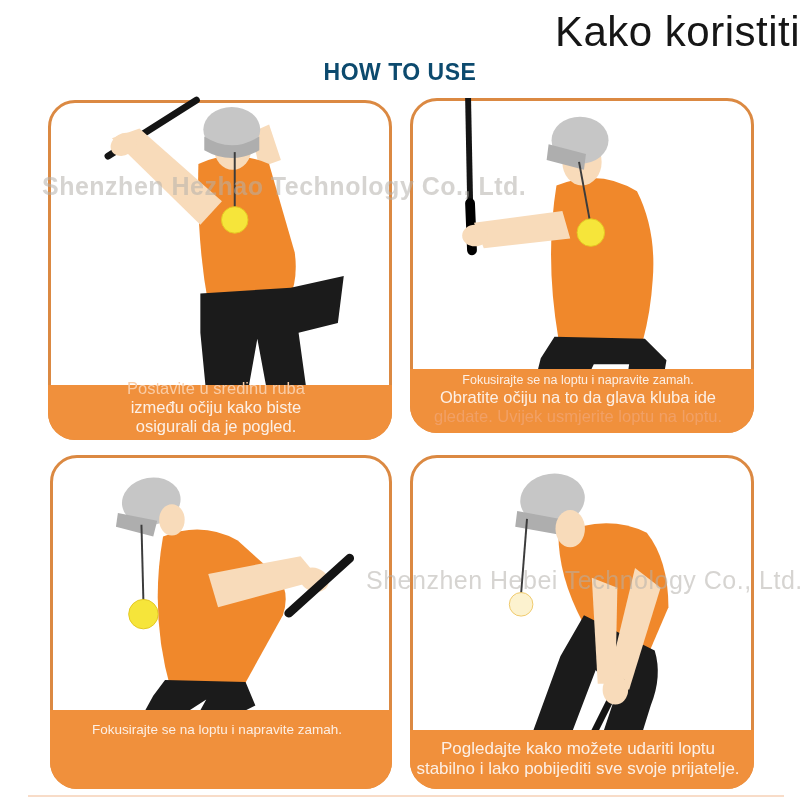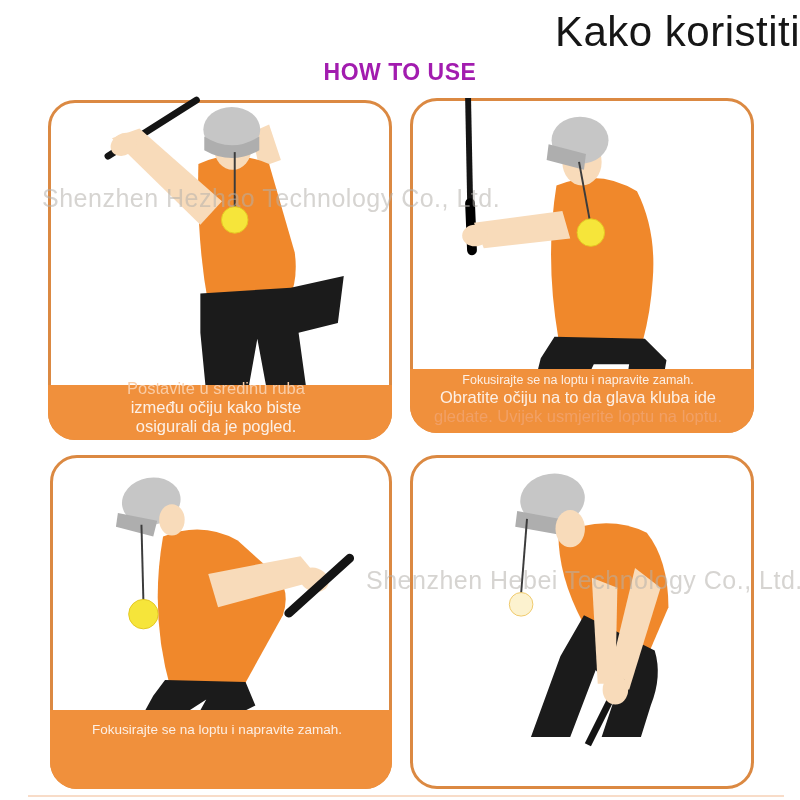--- a/index.html
+++ b/index.html
@@ -3,21 +3,21 @@
 <meta charset="utf-8">
 <style>
   html,body{margin:0;padding:0;background:#fff;}
   .page{position:relative;width:800px;height:800px;background:#fff;overflow:hidden;
         font-family:"Liberation Sans",sans-serif;}
 
   
   .title{position:absolute;top:8px;left:0;width:100%;text-align:right;
          font-size:42px;font-weight:400;color:#161616;letter-spacing:0.5px;}
   .subtitle{position:absolute;top:59px;left:0;width:100%;text-align:center;
-            font-size:23px;font-weight:700;color:#a21caf;letter-spacing:0.5px;}
+            font-size:23px;font-weight:700;color:#0c4a6e;letter-spacing:0.5px;}
 
   
   .panel{position:absolute;box-sizing:border-box;background:#fff;
          border:3px solid #DB8942;border-radius:27px;}
   .p1{left:48px;top:100px;width:344px;height:340px;}
   .p2{left:410px;top:98px;width:344px;height:335px;}
   .p3{left:50px;top:455px;width:342px;height:334px;}
   .p4{left:410px;top:455px;width:344px;height:334px;}
   .figure{position:absolute;inset:0;width:100%;height:100%;overflow:visible;display:block;}
 
@@ -36,21 +36,21 @@
   .cap2{top:4px;}
   .cap2 .overflow-ln{color:#F1A066;}
   .cap3{top:12px;}
   .cap3 .sm{font-size:13.5px;}
   .cap4{top:9px;}
   .cap4 .ln{font-size:17px;line-height:20px;}
 
   
   .wm{position:absolute;z-index:6;white-space:nowrap;font-size:25px;
       color:rgba(180,176,172,0.55);letter-spacing:0.5px;}
-  .wm1{left:42px;top:184px;}
+  .wm1{left:42px;top:172px;font-weight:bold;}
   .wm2{left:366px;top:566px;}
 
   .bottom-line{position:absolute;left:28px;right:16px;bottom:3px;height:2px;
                background:#F8DCC8;}
 </style>
 </head>
 <body>
 
 <div class="page">
 
@@ -130,20 +130,26 @@
       <polygon points="106,54 150,62 148,78 104,70" fill="#AEAEAE"></polygon>
       <ellipse cx="160" cy="72" rx="15" ry="19" fill="#F8DBBA"></ellipse>
       <path d="M174,160 L246,196 Q254,222 242,252 L232,284 L192,284 L206,242 L186,216 L160,284 L120,284 L150,202 Z" fill="#1B1B1B"></path>
       <polygon points="226,112 252,132 220,236 198,228" fill="#F8DBBA"></polygon>
       <polygon points="182,122 208,132 206,230 188,230" fill="#F8DBBA"></polygon>
       <line x1="212" y1="224" x2="178" y2="292" stroke="#141414" stroke-width="7"></line>
       <ellipse cx="206" cy="236" rx="13" ry="15" fill="#F8DBBA"></ellipse>
       <line x1="116" y1="62" x2="110" y2="138" stroke="#3c3c3c" stroke-width="2"></line>
       <circle cx="110" cy="149" r="12" fill="#FCF2CF" stroke="#EFC96B"></circle>
     </svg>
+    <div class="band">
+      <div class="cap cap4">
+        <div class="ln">Pogledajte kako možete udariti loptu</div>
+        <div class="ln">stabilno i lako pobijediti sve svoje prijatelje.</div>
+      </div>
+    </div>
   </section>
 
   <div class="wm wm1">Shenzhen Hezhao Technology Co., Ltd.</div>
   <div class="wm wm2">Shenzhen Hebei Technology Co., Ltd.</div>
 
   <div class="bottom-line"></div>
 
 </div>
 
 </body></html>

